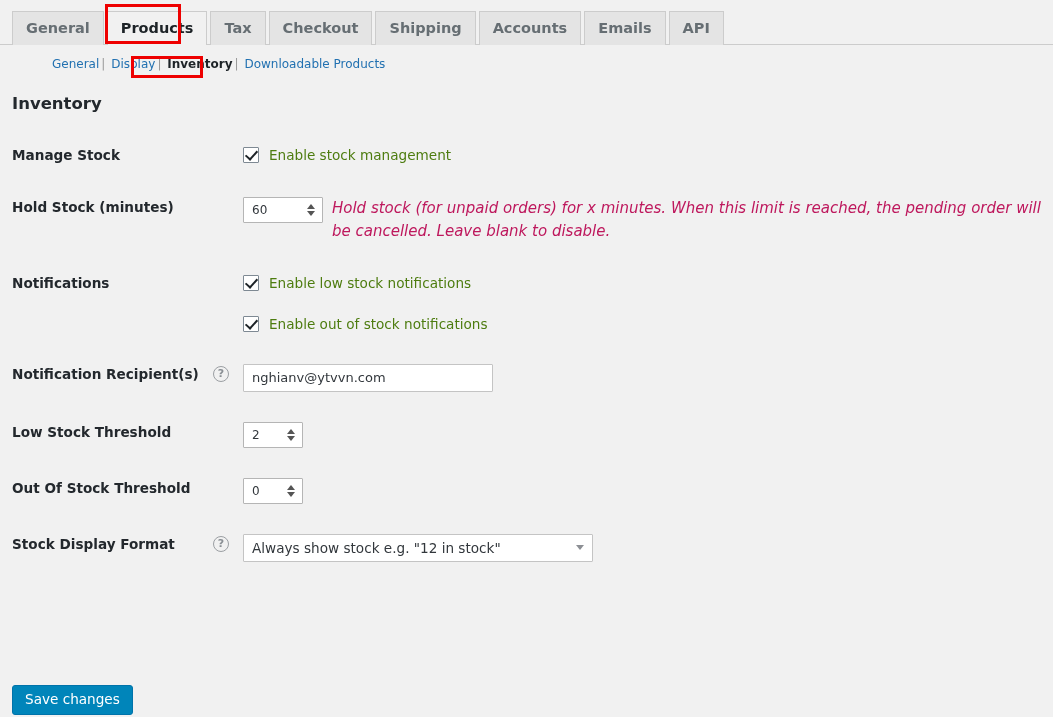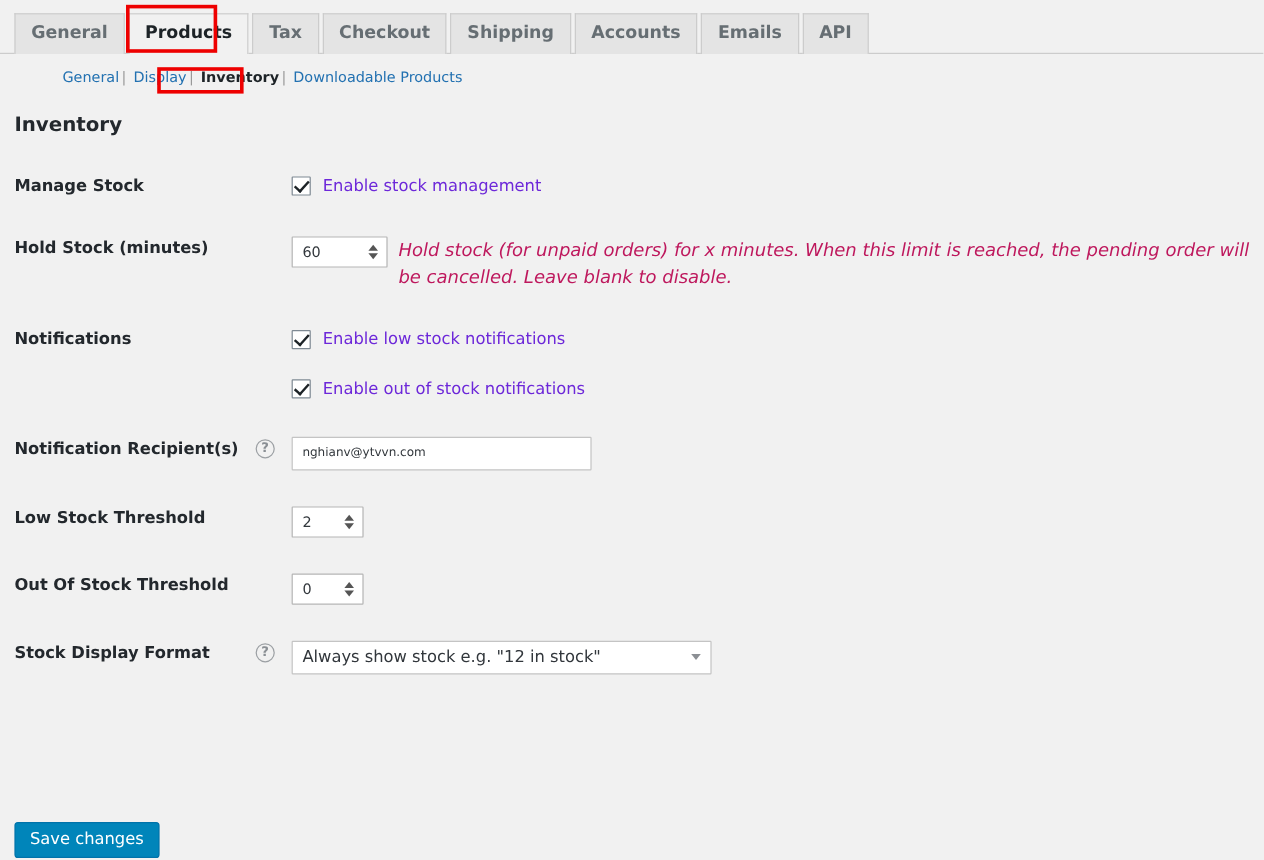--- a/index.html
+++ b/index.html
@@ -149,21 +149,21 @@
   }
   .cb.checked::after {
     content: "";
     position: absolute;
     left: 4px; top: 0px;
     width: 5px; height: 10px;
     border: solid #1d2327;
     border-width: 0 2px 2px 0;
     transform: rotate(42deg);
   }
-  .cb-label { font-size: 13.6px; color: #6d28d9; }
+  .cb-label { font-size: 13.6px; color: #4d7c0f; }
 
   
   .spinner-wrap {
     display: inline-flex;
     align-items: stretch;
     border: 1px solid #b5b5b5;
     background: #fff;
     height: 26px;
     vertical-align: top;
     border-radius: 1px;
@@ -202,21 +202,21 @@
   .hold-cell { display: block; }
   .hold-top { display: flex; align-items: flex-start; gap: 9px; }
   .hold-top .desc { flex: 1; }
 
   
   input.text-input, .text-input {
     width: 250px;
     height: 28px;
     border: 1px solid #c4c4c4;
     background: #fff;
-    font-size: 10px;
+    font-size: 13px;
     color: #32373c;
     padding: 0 8px;
     line-height: 26px;
     font-family: "DejaVu Sans", "Liberation Sans", sans-serif;
     border-radius: 1px;
     display: inline-block;
     vertical-align: top;
   }
 
   

